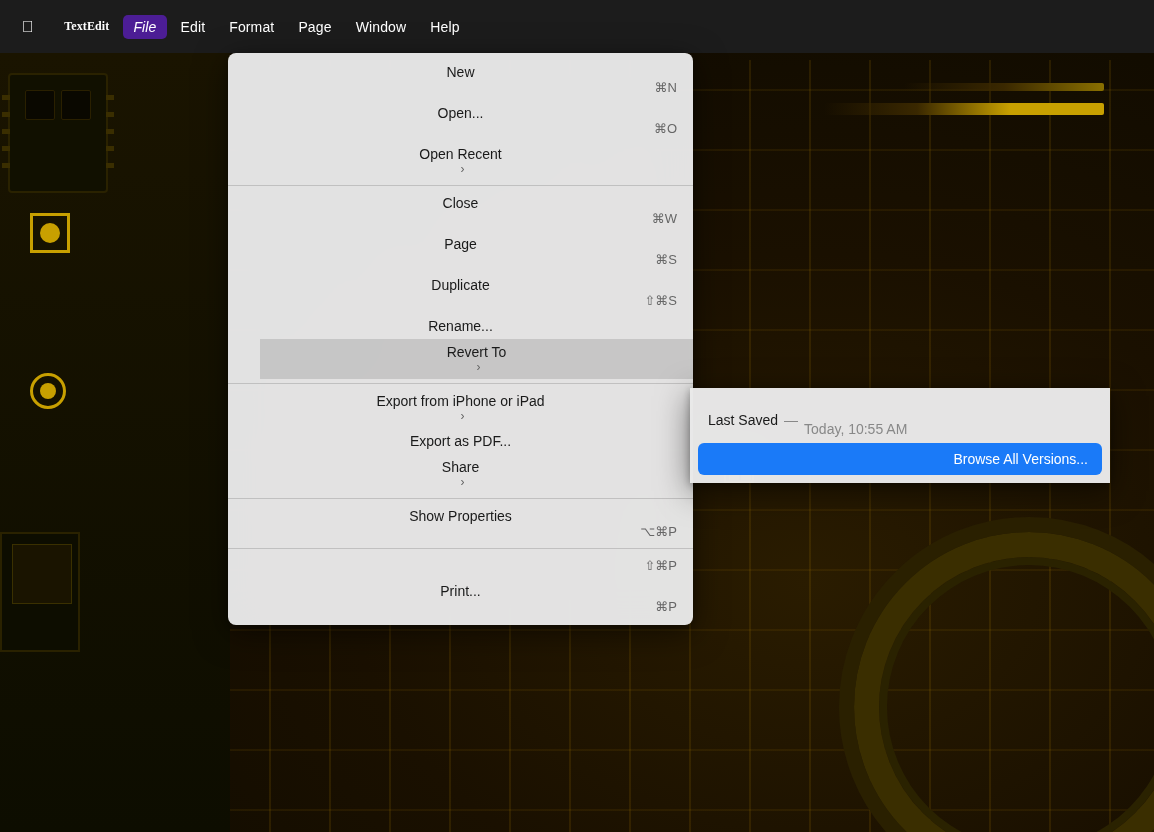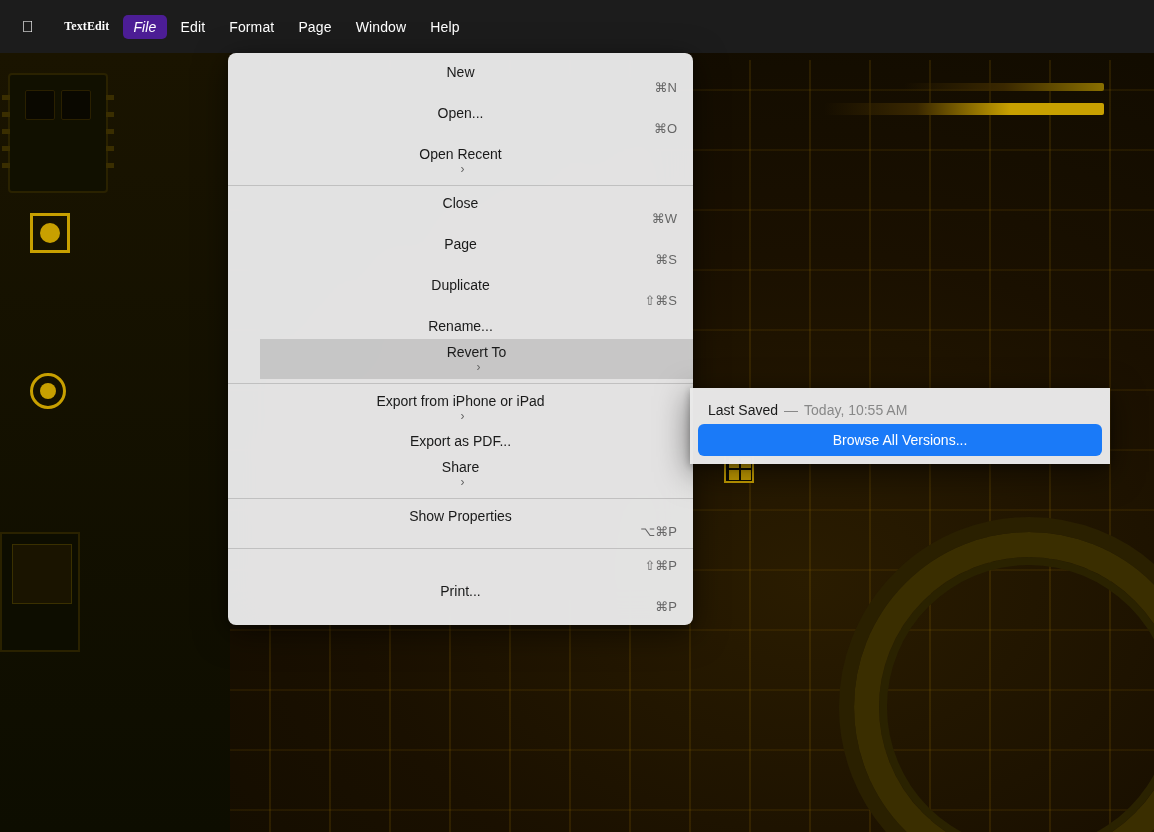--- a/index.html
+++ b/index.html
@@ -206,33 +206,34 @@
       font-weight: 500;
       color: #1a1a1a;
     }
 
     .last-saved-dash {
       color: #888;
     }
 
     .last-saved-time {
       color: #888;
+      margin-top: 19px;
     }
 
     .browse-all-btn {
       display: block;
       width: 100%;
       background: #1a7af8;
       color: white;
       border: none;
       border-radius: 6px;
       padding: 8px 14px;
       font-size: 14px;
       font-weight: 500;
-      text-align: center;
+      text-align: right;
       cursor: pointer;
       -webkit-font-smoothing: antialiased;
     }
   </style>
 </head>
 <body>
 
 <div class="desktop-bg"></div>
 <div class="circuit-layer"></div>
 

